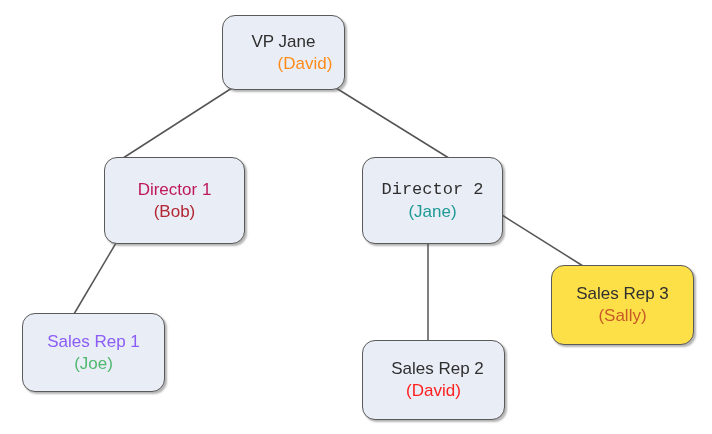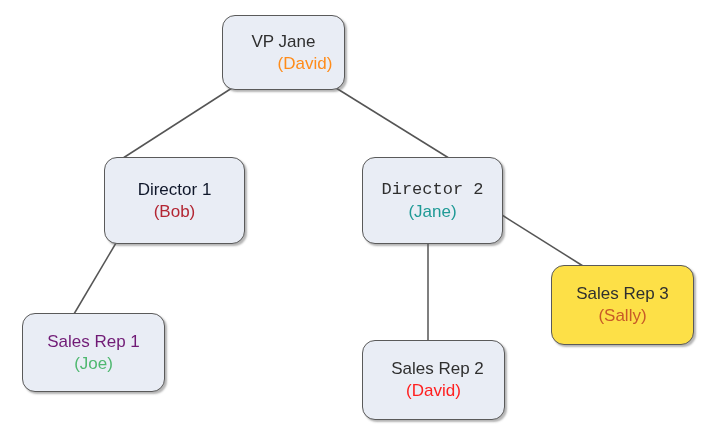--- a/index.html
+++ b/index.html
@@ -59,29 +59,29 @@
       <line x1="116" y1="243" x2="74" y2="314" stroke="#555555" stroke-width="1.5"></line>
       <line x1="428" y1="244" x2="428" y2="341" stroke="#555555" stroke-width="1.5"></line>
       <line x1="502" y1="215" x2="583" y2="266" stroke="#555555" stroke-width="1.5"></line>
     </svg>
   <div id="node-layer">
       <div class="node" style="left: 222px; top: 15px; width: 123px; height: 75px; background: rgb(233, 237, 245); border-color: rgb(90, 90, 90);">
         <div class="node-title" style="color: rgb(47, 47, 47);">VP Jane</div>
         <div class="node-person" style="color: rgb(255, 140, 26); margin-left: 43px;">(David)</div>
       </div>
       <div class="node" style="left: 104px; top: 157px; width: 141px; height: 87px; background: rgb(233, 237, 245); border-color: rgb(90, 90, 90);">
-        <div class="node-title" style="color: #0f172a;">Director 1</div>
+        <div class="node-title" style="color: #be185d;">Director 1</div>
         <div class="node-person" style="color: rgb(179, 38, 51);">(Bob)</div>
       </div>
       <div class="node" style="left: 362px; top: 157px; width: 141px; height: 87px; background: rgb(233, 237, 245); border-color: rgb(90, 90, 90);">
         <div class="node-title" style="color: rgb(47, 47, 47); font-family: Liberation Mono, monospace;">Director 2</div>
         <div class="node-person" style="color: rgb(31, 154, 150);">(Jane)</div>
       </div>
       <div class="node" style="left: 22px; top: 313px; width: 143px; height: 79px; background: rgb(233, 237, 245); border-color: rgb(90, 90, 90);">
-        <div class="node-title" style="color: #701a75;">Sales Rep 1</div>
+        <div class="node-title" style="color: #8b5cf6;">Sales Rep 1</div>
         <div class="node-person" style="color: rgb(79, 184, 112);">(Joe)</div>
       </div>
       <div class="node" style="left: 362px; top: 340px; width: 143px; height: 80px; background: rgb(233, 237, 245); border-color: rgb(90, 90, 90);">
         <div class="node-title" style="color: rgb(47, 47, 47); margin-left: 8px;">Sales Rep 2</div>
         <div class="node-person" style="color: rgb(255, 32, 32);">(David)</div>
       </div>
       <div class="node" style="left: 551px; top: 265px; width: 143px; height: 80px; background: #fde047; border-color: rgb(90, 90, 90);">
         <div class="node-title" style="color: rgb(47, 47, 47);">Sales Rep 3</div>
         <div class="node-person" style="color: rgb(200, 90, 40);">(Sally)</div>
       </div>

